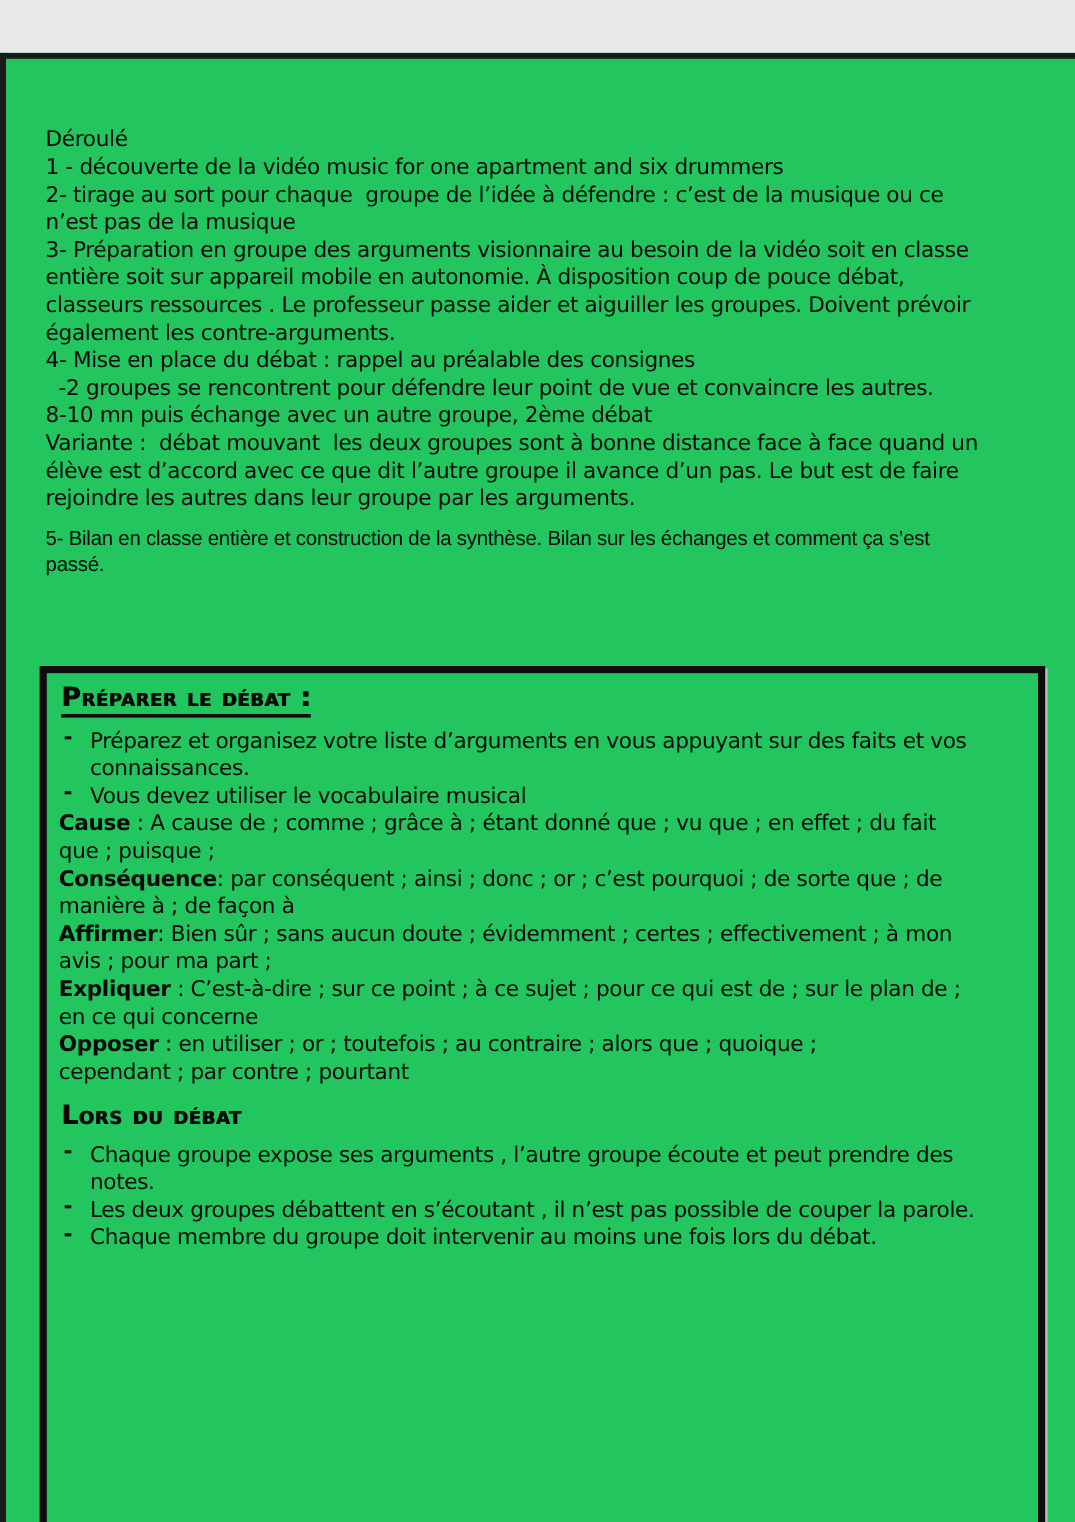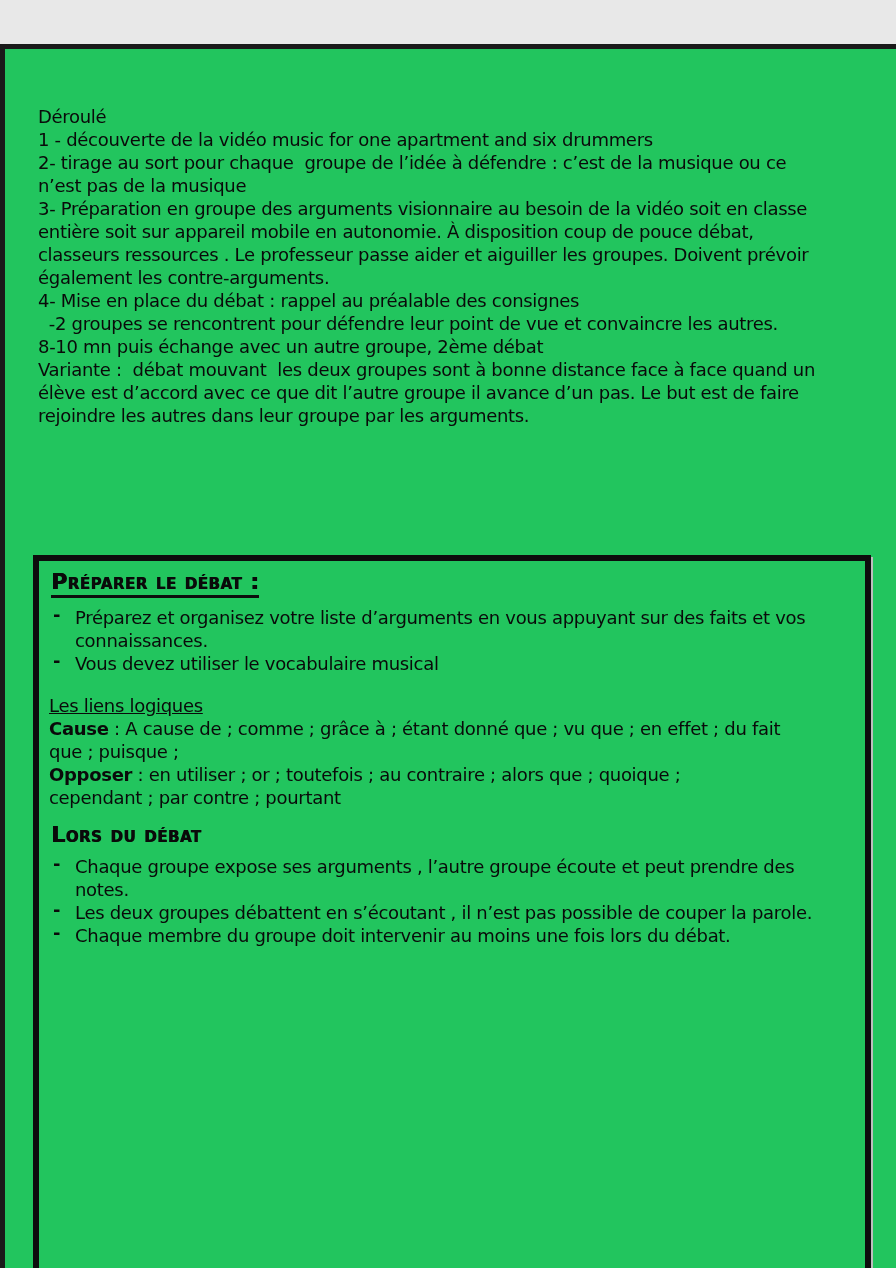--- a/index.html
+++ b/index.html
@@ -93,43 +93,50 @@
 entière soit sur appareil mobile en autonomie. À disposition coup de pouce débat,
 classeurs ressources . Le professeur passe aider et aiguiller les groupes. Doivent prévoir
 également les contre-arguments.
 4- Mise en place du débat : rappel au préalable des consignes
   -2 groupes se rencontrent pour défendre leur point de vue et convaincre les autres.
 8-10 mn puis échange avec un autre groupe, 2ème débat
 Variante :  débat mouvant  les deux groupes sont à bonne distance face à face quand un
 élève est d’accord avec ce que dit l’autre groupe il avance d’un pas. Le but est de faire
 rejoindre les autres dans leur groupe par les arguments.</div>
 
+  <div class="bilan">5- Bilan en classe entière et construction de la synthèse. Bilan sur les échanges et comment ça s’est
+passé.</div>
 
   <div class="frame-box">
     <div>
       <span class="box-title">Préparer le débat :</span>
     </div>
 
     <div class="bullets">
       <div class="bullet">
         <span class="marker">-</span>
         <span class="btext">Préparez et organisez votre liste d’arguments en vous appuyant sur des faits et vos
 connaissances.</span>
       </div>
       <div class="bullet">
         <span class="marker">-</span>
         <span class="btext">Vous devez utiliser le vocabulaire musical</span>
       </div>
     </div>
 
-    <div class="liens-title">Les liens logiques</div>
 
     <div class="connectors">
       <div class="connector"><span class="clabel">Cause</span><span> : A cause de ; comme ; grâce à ; étant donné que ; vu que ; en effet ; du fait
 que ; puisque ;</span></div>
+      <div class="connector"><span class="clabel">Conséquence</span><span>: par conséquent ; ainsi ; donc ; or ; c’est pourquoi ; de sorte que ; de
+manière à ; de façon à</span></div>
+      <div class="connector"><span class="clabel">Affirmer</span><span>: Bien sûr ; sans aucun doute ; évidemment ; certes ; effectivement ; à mon
+avis ; pour ma part ;</span></div>
+      <div class="connector"><span class="clabel">Expliquer</span><span> : C’est-à-dire ; sur ce point ; à ce sujet ; pour ce qui est de ; sur le plan de ;
+en ce qui concerne</span></div>
       <div class="connector"><span class="clabel">Opposer</span><span> : en utiliser ; or ; toutefois ; au contraire ; alors que ; quoique ;
 cependant ; par contre ; pourtant</span></div>
     </div>
 
     <div>
       <span class="box-title no-underline">Lors du débat</span>
     </div>
 
     <div class="bullets">
       <div class="bullet">

